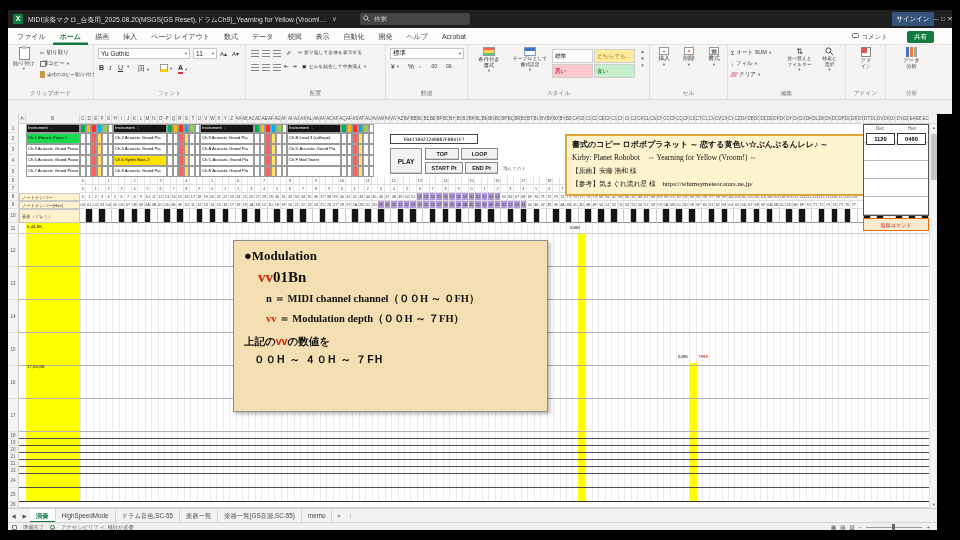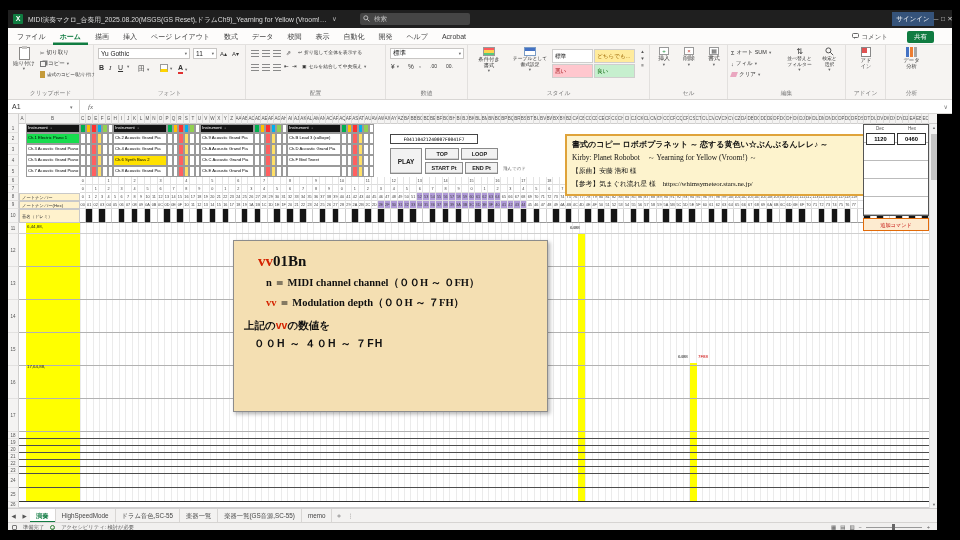--- a/index.html
+++ b/index.html
@@ -350,26 +350,20 @@
     <div class="grp" style="left:878px;width:51px;border-right:none">
       <div class="bigbtn" style="left:8px;width:35px">
         <div id="barsicon"></div>
         <span>データ
 分析</span>
       </div>
       <div class="glabel">分析</div>
     </div>
   </div>
 
-  <div id="fbar">
-    <div id="namebox">A1</div>
-    <div id="nameboxcaret">▾</div>
-    <div id="fxlabel">fx</div>
-    <div id="fbarexp">∨</div>
-  </div>
 
   <div id="cols">
       <div id="corner"></div>
       <div class="colh" style="left: 11px; width: 7px;">A</div>
       <div class="colh" style="left: 18px; width: 54px;">B</div>
       <div class="colh" style="left: 72px; width: 6.48px;">C</div>
       <div class="colh" style="left: 78.48px; width: 6.48px;">D</div>
       <div class="colh" style="left: 84.96px; width: 6.48px;">E</div>
       <div class="colh" style="left: 91.44px; width: 6.48px;">F</div>
       <div class="colh" style="left: 97.92px; width: 6.48px;">G</div>
@@ -726,20 +720,21 @@
     </div>
     <div id="cmdbox">追加コマンド</div>
 
     <div class="marker" style="left:19px;top:100px">6,44,88,</div>
     <div class="marker" style="left:19px;top:240px">17,64,88,</div>
     <div class="marker" style="left:562px;top:101px">6488</div>
     <div class="marker" style="left:670px;top:230px">6488</div>
     <div class="marker red" style="left:690px;top:230px">7F88</div>
 
     <div id="popup" style="background: rgb(244, 223, 178);">
+      <div class="p-title">●Modulation</div>
       <div class="p-code"><span class="redtx">vv</span><span>01Bn</span></div>
       <div class="p-line">n ＝ MIDI channel channel（００H ～ ０FH）</div>
       <div class="p-line"><span class="redtx">vv</span><span> ＝ Modulation depth（００H ～ ７FH）</span></div>
       <div class="p-jp"><span>上記の</span><span class="redtx">vv</span><span>の数値を</span></div>
       <div class="p-jp2">００H ～ ４０H ～ ７FH</div>
     </div>
 
     <div id="vscroll">
       <div class="arr" style="top:1px">▲</div>
       <div id="vthumb"></div>

